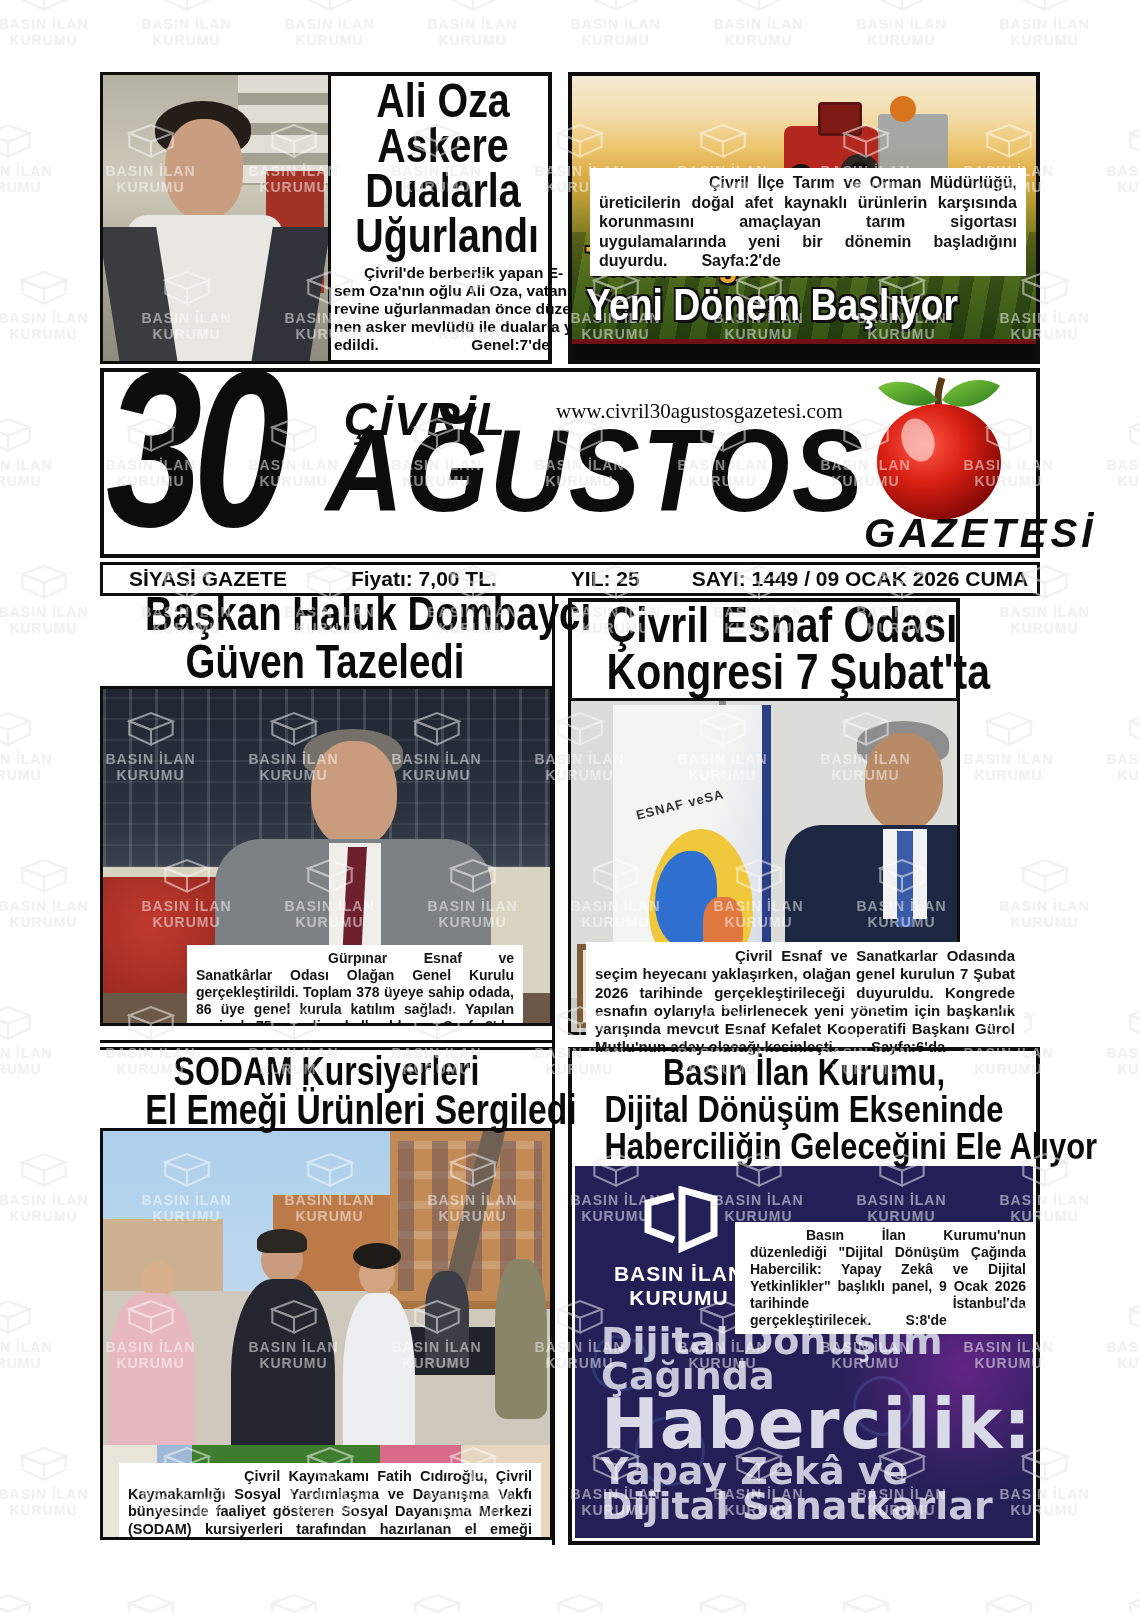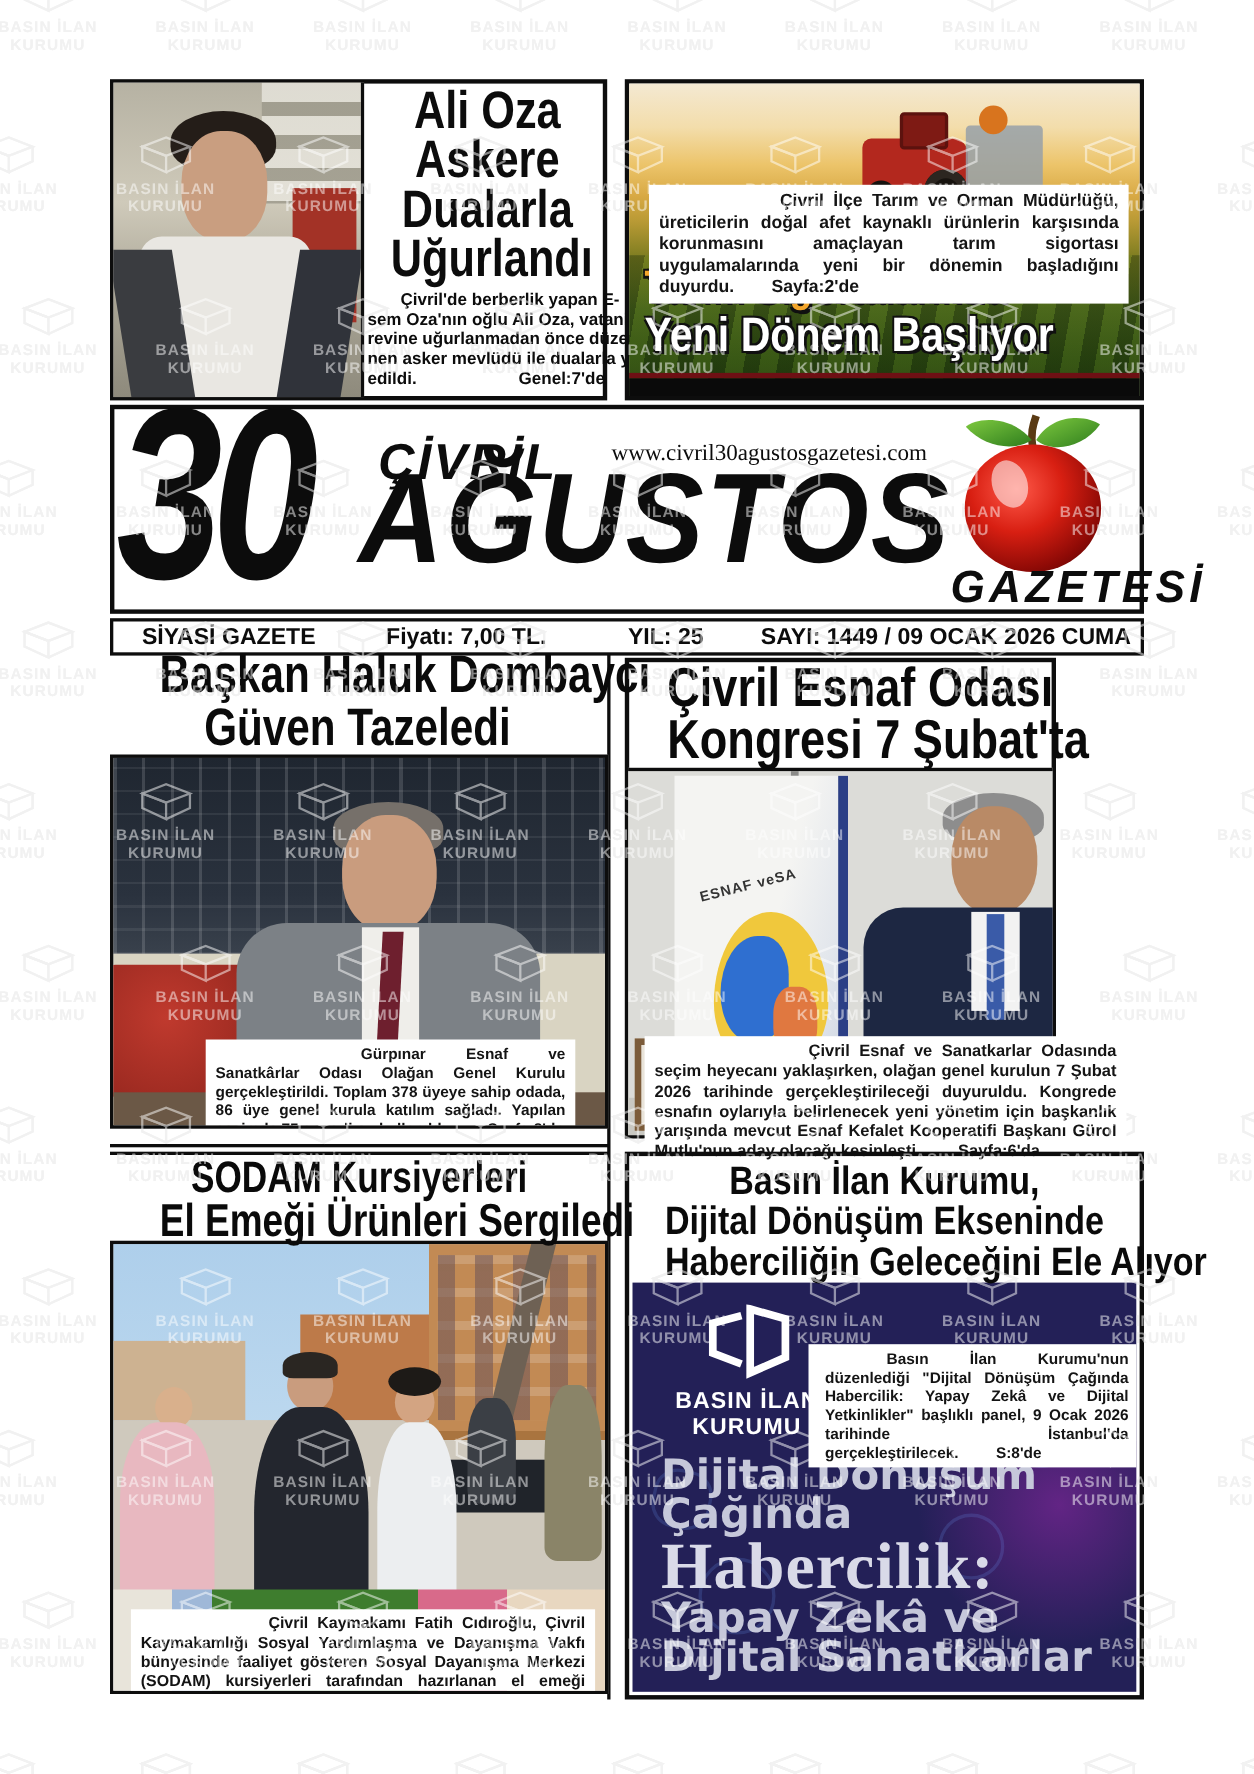--- a/index.html
+++ b/index.html
@@ -134,21 +134,21 @@
   .bik-glow { position:absolute; right:-60px; bottom:40px; width:260px; height:260px;
      background:radial-gradient(circle,rgba(150,40,170,.55),rgba(150,40,170,0) 70%); }
   .bik-ring { position:absolute; border:3px solid rgba(110,160,255,.18); border-radius:22px; }
   .bik-logo { position:absolute; left:16px; top:20px; width:176px; text-align:center; color:#fff; }
   .bik-logo .t { font-weight:bold; font-size:21px; line-height:24px; letter-spacing:1px; }
   .bik-cap { position:absolute; left:160px; top:56px; width:300px; font-size:14px;padding-left:15px; }
   .bik-cap .inner { text-indent:56px; }
   .bik-lines { position:absolute; left:26px; top:158px; color:#c6c8da; font-weight:bold;
      font-family:"DejaVu Sans", sans-serif; }
   .bik-lines .s { font-size:38px; line-height:35px; }
-  .bik-lines .big { font-size:60px; line-height:60px; color:#d9dae8; letter-spacing:1px;font-family:Liberation Serif, serif; }
+  .bik-lines .big { font-size:69px; line-height:60px; color:#d9dae8; letter-spacing:1px; }
   
   .rule { position:absolute; background:#0d0d0d; z-index:1; }
 </style>
 </head>
 <body>
 
 <div id="canvas">
 
   <div class="box" style="left:100px; top:72px; width:452px; height:292px;">
     <div class="photo" style="left:-1px; top:-1px; width:228px; height:286px; border:none; border-right:3px solid #0d0d0d;">

